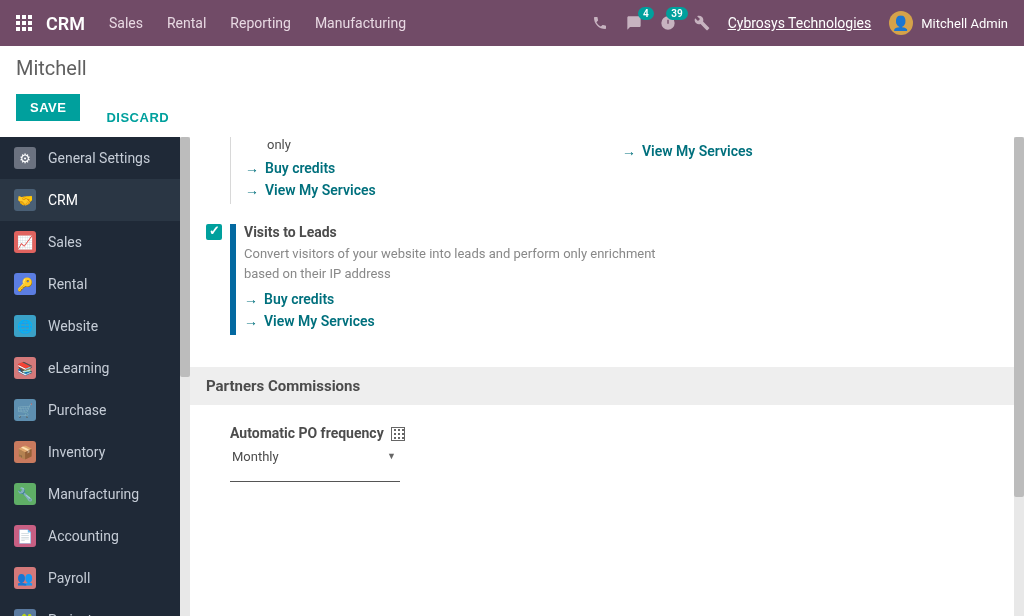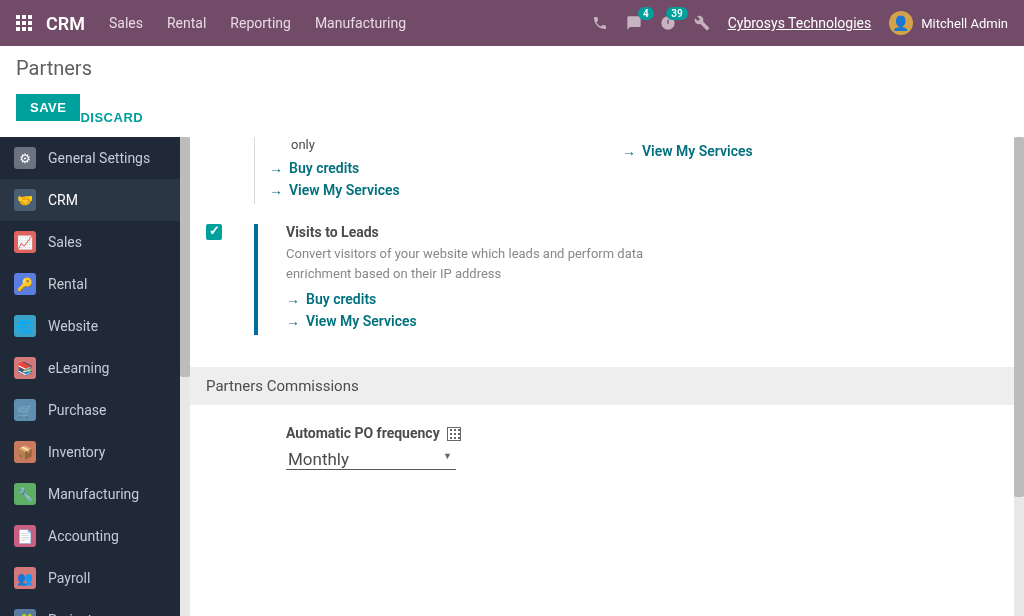--- a/index.html
+++ b/index.html
@@ -22,21 +22,21 @@
 
 
 .sub-header { display: flex; align-items: center; padding: 10px 16px 0 16px; }
 .sub-header .title { font-size: 20px; color: #5f5f5f; }
 .sub-header .spacer { flex: 1; }
 .sub-header .search-wrap { position: relative; width: 400px; }
 .sub-header .search { width: 100%; border: none; border-bottom: 1px solid #888; padding: 6px 24px 6px 2px; font-size: 13px; outline: none; }
 .sub-header .search-icon { position: absolute; right: 4px; top: 4px; color: #666; }
 
 
-.action-row { padding: 10px 16px 12px 16px; display: flex; gap: 0; align-items: center; }
+.action-row { padding: 10px 16px 12px 16px; display: flex; gap: 26px; align-items: center; }
 .btn-save { background: #00a09d; color: #fff; border: none; padding: 6px 14px; font-weight: 700; font-size: 13px; cursor: pointer; letter-spacing: 0.5px; }
 .btn-discard { background: none; border: none; color: #00a09d; font-weight: 600; font-size: 13px; cursor: pointer; letter-spacing: 0.5px; margin-top: 20px; }
 
 
 .body { display: flex; height: 494px; }
 
 
 .sidebar-wrap { display: flex; }
 .sidebar { width: 180px; background: #1f2937; color: #fff; overflow-y: auto; }
 .sidebar-scroll { width: 10px; background: #e8e8e8; position: relative; }
@@ -57,39 +57,39 @@
 .ico-payroll { background: #d4797a; }
 .ico-project { background: #5a7aa0; }
 
 
 .content-wrap { flex: 1; display: flex; }
 .content { flex: 1; overflow-y: auto; background: #fff; padding: 0 0 20px 0; position: relative; }
 .content-scroll { width: 10px; background: #e8e8e8; position: relative; }
 .content-scroll .thumb { position: absolute; top: 0; left: 0; width: 10px; height: 360px; background: #bcbcbc; border-radius: 2px; }
 
 .settings-row { display: flex; padding: 0 16px; gap: 40px; }
-.setting-block { display: flex; gap: 28px; margin-bottom: 20px; }
+.setting-block { display: flex; gap: 4px; margin-bottom: 20px; }
 .setting-check { width: 20px; flex-shrink: 0; }
 .chk { width: 16px; height: 16px; border: 2px solid #999; border-radius: 2px; display: inline-block; cursor: pointer; }
 .chk.checked { background: #00a09d; border-color: #00a09d; position: relative; }
 .chk.checked::after { content: "✓"; color: #fff; position: absolute; top: -3px; left: 1px; font-size: 13px; font-weight: bold; }
-.setting-body { flex: 1; border-left: 4px solid #0369a1; padding-left: 28px; }
+.setting-body { flex: 1; border-left: 6px solid #0369a1; padding-left: 8px; }
 .setting-title { font-weight: 700; color: #4c4c4c; font-size: 14px; margin-bottom: 4px; }
 .setting-desc { color: #888; font-size: 13px; line-height: 1.5; margin-bottom: 8px; }
 .radio-item { display: flex; align-items: flex-start; gap: 8px; margin-bottom: 8px; font-size: 13px; }
 .radio { width: 14px; height: 14px; border: 2px solid #888; border-radius: 50%; margin-top: 2px; cursor: pointer; flex-shrink: 0; }
 .link-item { color: #00707d; font-weight: 600; font-size: 14px; cursor: pointer; display: flex; align-items: center; gap: 6px; margin-bottom: 6px; }
 .link-item .arrow { font-weight: bold; }
 
-.section-header { background: #eeeeee; padding: 10px 16px; font-weight: 400; font-size: 15px; color: #4c4c4c; margin: 12px 0 20px 0; }
+.section-header { background: #eeeeee; padding: 10px 16px; font-weight: 700; font-size: 15px; color: #4c4c4c; margin: 12px 0 20px 0; }
 
 .building-icon { display: inline-block; width: 14px; height: 14px; border: 1px solid #666; position: relative; vertical-align: middle; margin-left: 4px; }
 .building-icon::before { content: ""; position: absolute; left: 2px; top: 1px; width: 2px; height: 2px; background: #666; box-shadow: 4px 0 #666, 8px 0 #666, 0 4px #666, 4px 4px #666, 8px 4px #666, 0 8px #666, 4px 8px #666, 8px 8px #666; }
 
-.select-field { border: none; border-bottom: 1px solid #555; padding: 4px 20px 0 2px; font-size: 17px; width: 170px; background: transparent; position: relative; cursor: pointer; }
+.select-field { border: none; border-bottom: 1px solid #555; padding: 4px 20px 17px 2px; font-size: 13px; width: 170px; background: transparent; position: relative; cursor: pointer; }
 .select-wrap { position: relative; display: inline-block; }
 .select-wrap::after { content: "▼"; position: absolute; right: 4px; top: 6px; font-size: 9px; color: #666; pointer-events: none; }
 
 .col-left { flex: 1; }
 .col-right { flex: 1; }
 
 svg { width: 16px; height: 16px; }
 </style>
 </head>
 <body>
@@ -139,21 +139,21 @@
     </div>
     <div class="company">Cybrosys Technologies</div>
     <div class="user">
       <div class="avatar">👤</div>
       <span>Mitchell Admin</span>
     </div>
   </div>
 </div>
 
 <div class="sub-header">
-  <div class="title">Partners</div>
+  <div class="title">Mitchell</div>
   <div class="spacer"></div>
 </div>
 
 <div class="action-row">
   <button class="btn-save">SAVE</button>
   <button class="btn-discard">DISCARD</button>
 </div>
 
 <div class="body">
   <div class="sidebar-wrap">
@@ -246,42 +246,42 @@
       </div>
 
       <div class="settings-row">
         <div class="col-left" style="flex:1.6;">
           <div class="setting-block">
             <div class="setting-check">
               <span class="chk checked"></span>
             </div>
             <div class="setting-body">
               <div class="setting-title">Visits to Leads</div>
-              <div class="setting-desc">Convert visitors of your website which leads and perform data enrichment based on their IP address</div>
+              <div class="setting-desc">Convert visitors of your website into leads and perform only enrichment based on their IP address</div>
               <div class="link-item">
                   <span class="arrow">→</span>
                   <span>Buy credits</span>
                 </div>
               <div class="link-item">
                   <span class="arrow">→</span>
                   <span>View My Services</span>
                 </div>
             </div>
           </div>
         </div>
         <div class="col-right"></div>
       </div>
 
       <div class="section-header">Partners Commissions</div>
 
       <div class="settings-row">
         <div class="col-left" style="flex:1.6;">
           <div class="setting-block">
             <div class="setting-check"></div>
-            <div class="setting-body" style="border-left:none;padding-left:0;margin-left:32px;">
+            <div class="setting-body" style="border-left:none;padding-left:0;">
               <div class="setting-title">
                 <span>Automatic PO frequency</span>
                 <span class="building-icon"></span>
               </div>
               <div class="select-wrap">
                 <div class="select-field">Monthly</div>
               </div>
             </div>
           </div>
         </div>

